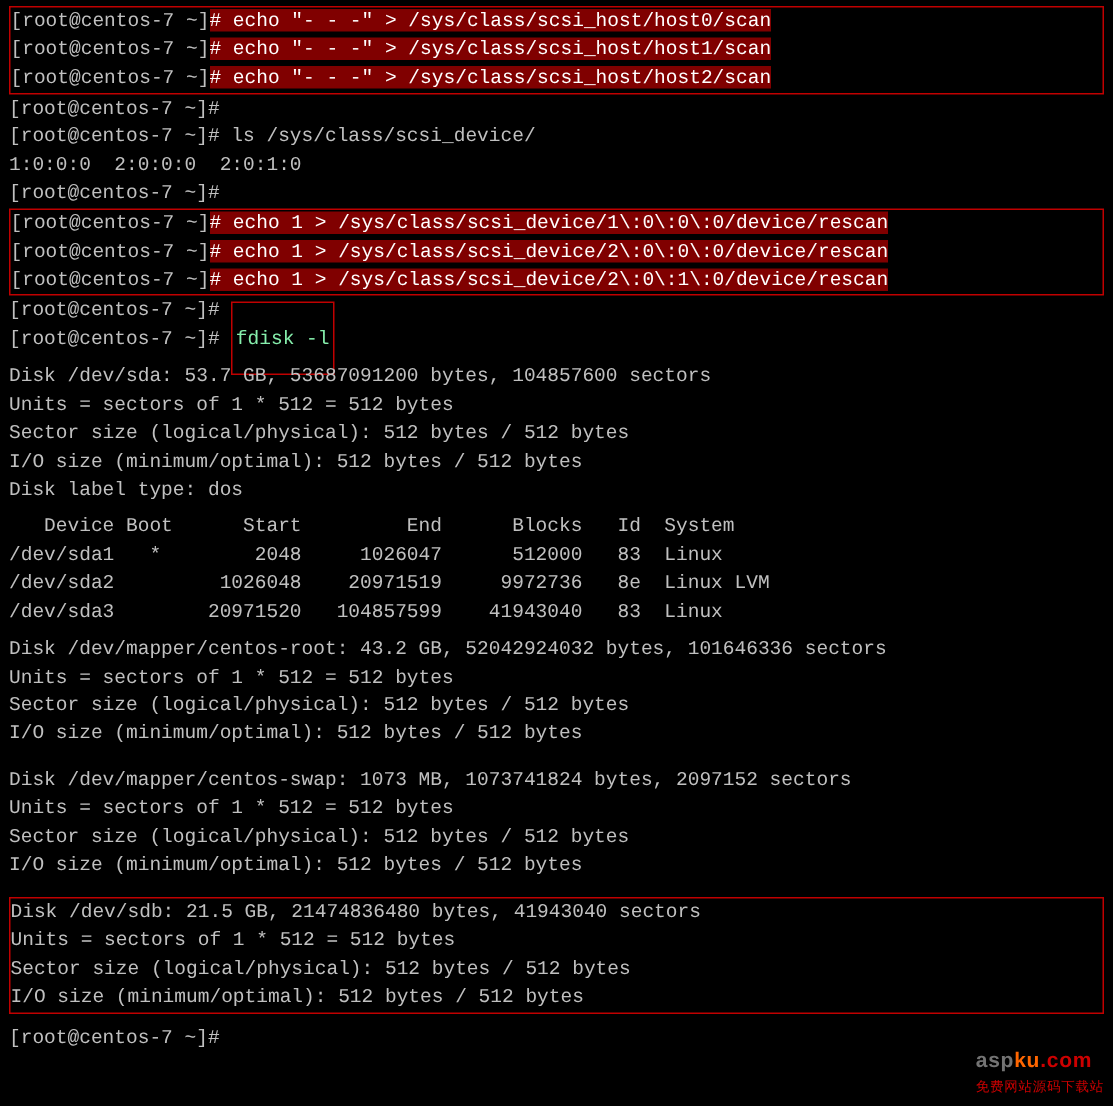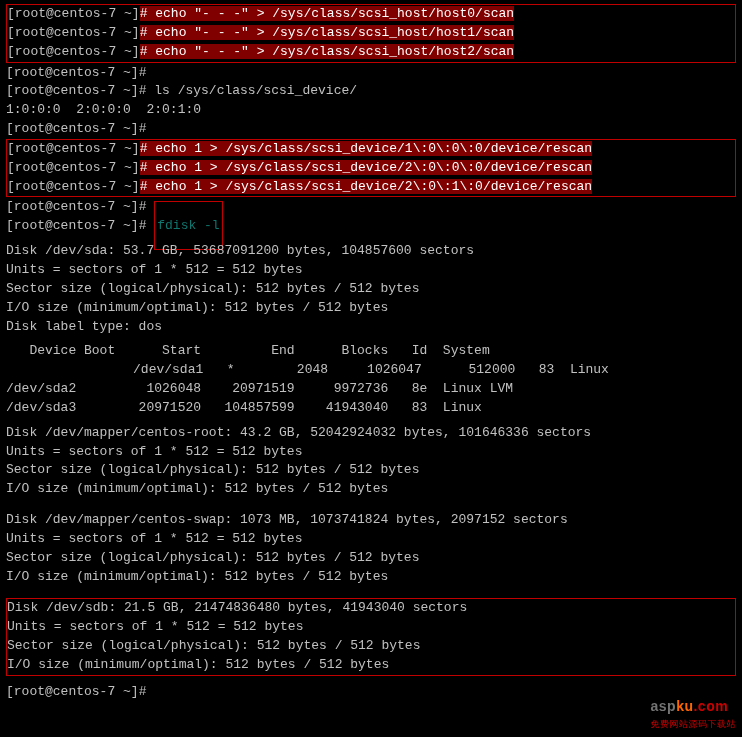--- a/index.html
+++ b/index.html
@@ -63,35 +63,35 @@
   <div style="border: 1.5px solid #c00000; display: inline-block; width: 730px; margin-bottom:1px;font-family:Liberation Mono, monospace;">
     <div class="line"><span class="prompt">[root@centos-7 ~]</span><span style="background:#800000;color:#fff;"># echo 1 &gt; /sys/class/scsi_device/1\:0\:0\:0/device/rescan</span></div>
     <div class="line"><span class="prompt">[root@centos-7 ~]</span><span style="background:#800000;color:#fff;"># echo 1 &gt; /sys/class/scsi_device/2\:0\:0\:0/device/rescan</span></div>
     <div class="line"><span class="prompt">[root@centos-7 ~]</span><span style="background:#800000;color:#fff;"># echo 1 &gt; /sys/class/scsi_device/2\:0\:1\:0/device/rescan</span></div>
   </div>
   <br>
 
   <div class="line"><span class="prompt">[root@centos-7 ~]</span><span class="normal">#</span></div>
 
   
-  <div class="line"><span class="prompt">[root@centos-7 ~]</span><span class="normal"># </span><span style="border: 1.5px solid #c00000; padding: 16px 2px; color: #0f766e;">fdisk -l</span></div>
+  <div class="line"><span class="prompt">[root@centos-7 ~]</span><span class="normal"># </span><span style="border: 1.5px solid #c00000; padding: 16px 2px; color: #86efac;">fdisk -l</span></div>
 
   <div class="section-gap"></div>
 
   <div class="line">Disk /dev/sda: 53.7 GB, 53687091200 bytes, 104857600 sectors</div>
   <div class="line">Units = sectors of 1 * 512 = 512 bytes</div>
   <div class="line">Sector size (logical/physical): 512 bytes / 512 bytes</div>
   <div class="line">I/O size (minimum/optimal): 512 bytes / 512 bytes</div>
   <div class="line">Disk label type: dos</div>
 
   <div class="section-gap"></div>
 
   
   <div class="line" style="white-space:pre;">   Device Boot      Start         End      Blocks   Id  System</div>
-  <div class="line" style="white-space:pre;text-align:center;">/dev/sda1   *        2048     1026047      512000   83  Linux</div>
+  <div class="line" style="white-space:pre;">/dev/sda1   *        2048     1026047      512000   83  Linux</div>
   <div class="line" style="white-space:pre;">/dev/sda2         1026048    20971519     9972736   8e  Linux LVM</div>
   <div class="line" style="white-space:pre;">/dev/sda3        20971520   104857599    41943040   83  Linux</div>
 
   <div class="section-gap"></div>
 
   <div class="line">Disk /dev/mapper/centos-root: 43.2 GB, 52042924032 bytes, 101646336 sectors</div>
   <div class="line">Units = sectors of 1 * 512 = 512 bytes</div>
   <div class="line">Sector size (logical/physical): 512 bytes / 512 bytes</div>
   <div class="line">I/O size (minimum/optimal): 512 bytes / 512 bytes</div>
 

